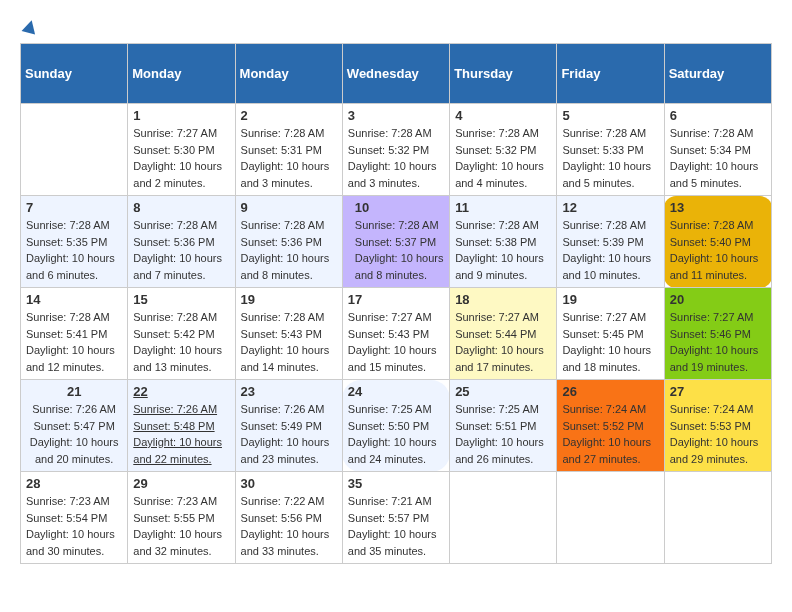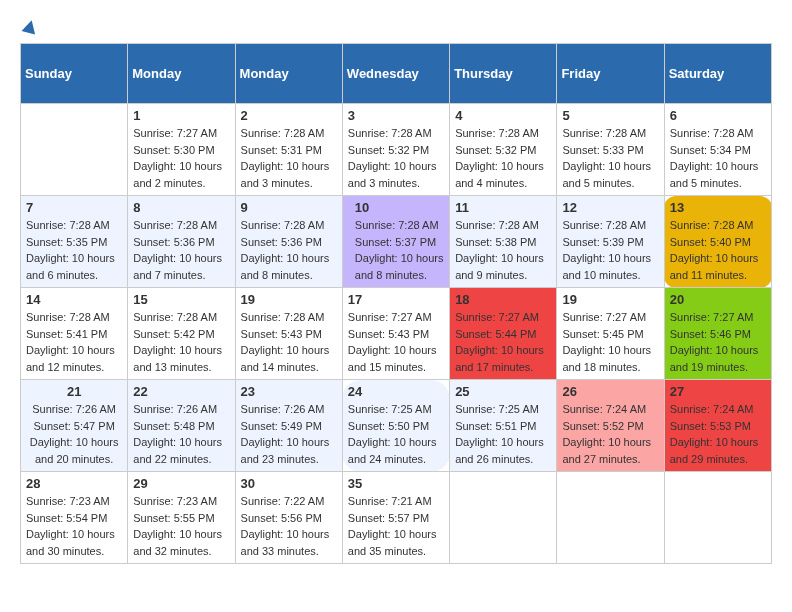--- a/index.html
+++ b/index.html
@@ -187,59 +187,59 @@
           <div class="day-info">Sunrise: 7:28 AM<br>Sunset: 5:42 PM<br>Daylight: 10 hours<br>and 13 minutes.</div>
         </td>
         <td style="background-color: rgb(255, 255, 255);">
           <span class="day-num">19</span>
           <div class="day-info">Sunrise: 7:28 AM<br>Sunset: 5:43 PM<br>Daylight: 10 hours<br>and 14 minutes.</div>
         </td>
         <td style="background-color: rgb(255, 255, 255);">
           <span class="day-num">17</span>
           <div class="day-info">Sunrise: 7:27 AM<br>Sunset: 5:43 PM<br>Daylight: 10 hours<br>and 15 minutes.</div>
         </td>
-        <td style="background-color: #ef4444;">
+        <td style="background-color: #fef9c3;">
           <span class="day-num">18</span>
           <div class="day-info">Sunrise: 7:27 AM<br>Sunset: 5:44 PM<br>Daylight: 10 hours<br>and 17 minutes.</div>
         </td>
         <td style="background-color: rgb(255, 255, 255); margin-left: 25px;">
           <span class="day-num">19</span>
           <div class="day-info">Sunrise: 7:27 AM<br>Sunset: 5:45 PM<br>Daylight: 10 hours<br>and 18 minutes.</div>
         </td>
         <td style="background-color: #84cc16; margin-top: 8px;">
           <span class="day-num">20</span>
           <div class="day-info">Sunrise: 7:27 AM<br>Sunset: 5:46 PM<br>Daylight: 10 hours<br>and 19 minutes.</div>
         </td>
       </tr>
       <tr>
         <td style="background-color: rgb(238, 244, 255); text-align: center;">
           <span class="day-num">21</span>
           <div class="day-info">Sunrise: 7:26 AM<br>Sunset: 5:47 PM<br>Daylight: 10 hours<br>and 20 minutes.</div>
         </td>
-        <td style="background-color: rgb(238, 244, 255);">
+        <td style="background-color: rgb(238, 244, 255); text-decoration: underline;">
           <span class="day-num">22</span>
           <div class="day-info">Sunrise: 7:26 AM<br>Sunset: 5:48 PM<br>Daylight: 10 hours<br>and 22 minutes.</div>
         </td>
         <td style="background-color: rgb(238, 244, 255);">
           <span class="day-num">23</span>
           <div class="day-info">Sunrise: 7:26 AM<br>Sunset: 5:49 PM<br>Daylight: 10 hours<br>and 23 minutes.</div>
         </td>
         <td style="background-color: rgb(238, 244, 255); border-radius: 19px;">
           <span class="day-num">24</span>
           <div class="day-info">Sunrise: 7:25 AM<br>Sunset: 5:50 PM<br>Daylight: 10 hours<br>and 24 minutes.</div>
         </td>
         <td style="background-color: rgb(238, 244, 255);">
           <span class="day-num">25</span>
           <div class="day-info">Sunrise: 7:25 AM<br>Sunset: 5:51 PM<br>Daylight: 10 hours<br>and 26 minutes.</div>
         </td>
-        <td style="background-color: #fca5a5;">
+        <td style="background-color: #f97316;">
           <span class="day-num">26</span>
           <div class="day-info">Sunrise: 7:24 AM<br>Sunset: 5:52 PM<br>Daylight: 10 hours<br>and 27 minutes.</div>
         </td>
-        <td style="background-color: #ef4444;">
+        <td style="background-color: #fde047;">
           <span class="day-num">27</span>
           <div class="day-info">Sunrise: 7:24 AM<br>Sunset: 5:53 PM<br>Daylight: 10 hours<br>and 29 minutes.</div>
         </td>
       </tr>
       <tr>
         <td style="background-color: rgb(255, 255, 255);">
           <span class="day-num">28</span>
           <div class="day-info">Sunrise: 7:23 AM<br>Sunset: 5:54 PM<br>Daylight: 10 hours<br>and 30 minutes.</div>
         </td>
         <td style="background-color: rgb(255, 255, 255);">

